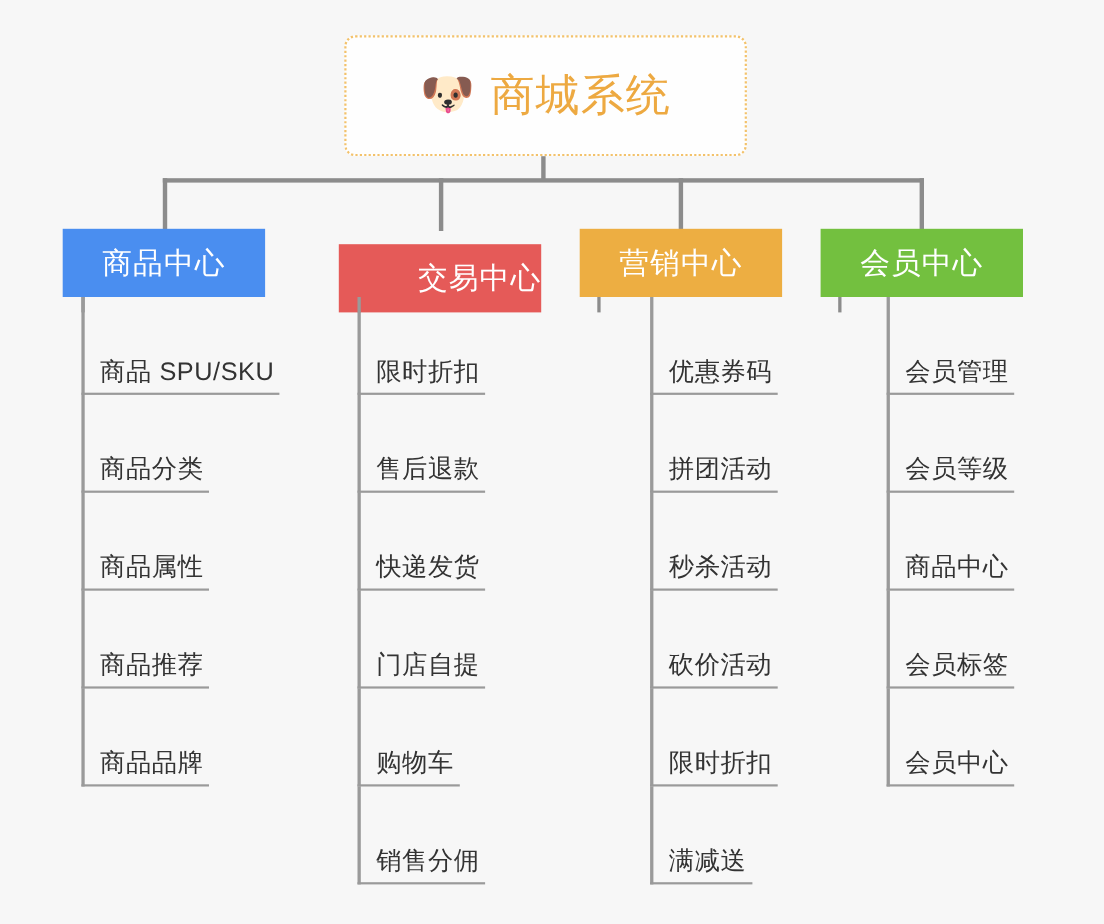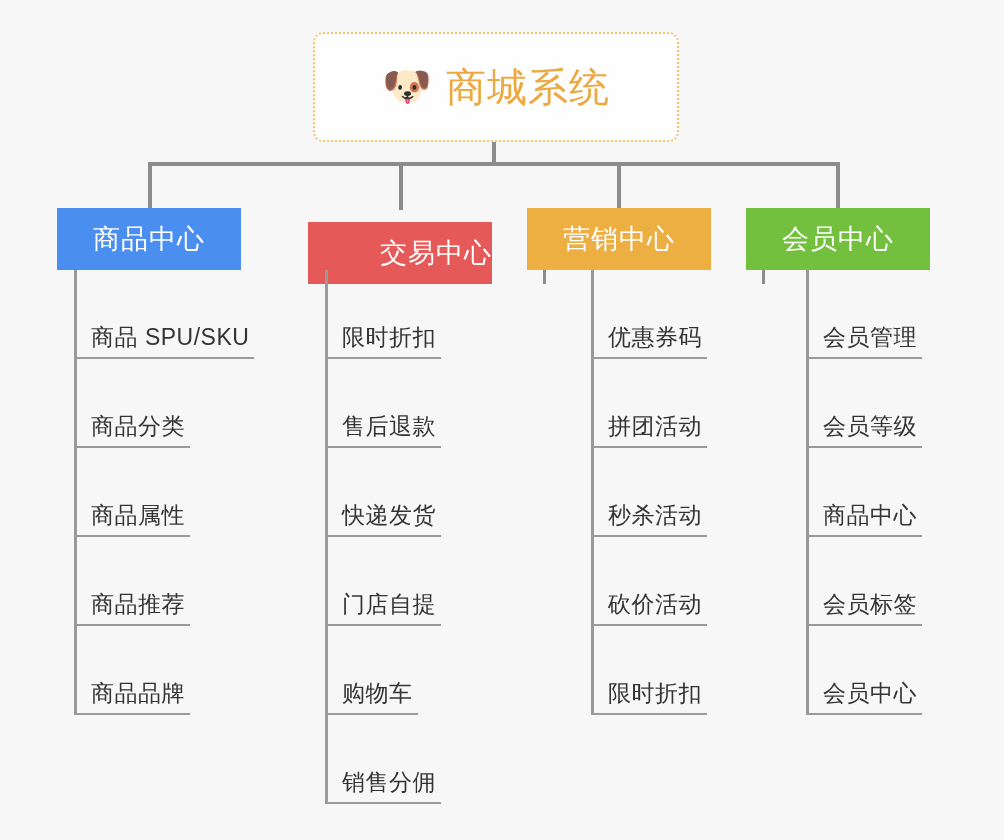--- a/index.html
+++ b/index.html
@@ -202,20 +202,24 @@
         <span class="leaf-underline" style="width: 116px;"></span>
       </div>
     <div class="leaf-item">
         <span class="leaf-label">砍价活动</span>
         <span class="leaf-underline" style="width: 116px;"></span>
       </div>
     <div class="leaf-item">
         <span class="leaf-label">限时折扣</span>
         <span class="leaf-underline" style="width: 116px;"></span>
       </div>
+    <div class="leaf-item">
+        <span class="leaf-label">满减送</span>
+        <span class="leaf-underline" style="width: 93px;"></span>
+      </div>
   </div>
 
   <div class="leaf-col" style="left:806px;">
     <div class="leaf-item">
         <span class="leaf-label">会员管理</span>
         <span class="leaf-underline" style="width: 116px;"></span>
       </div>
     <div class="leaf-item">
         <span class="leaf-label">会员等级</span>
         <span class="leaf-underline" style="width: 116px;"></span>

